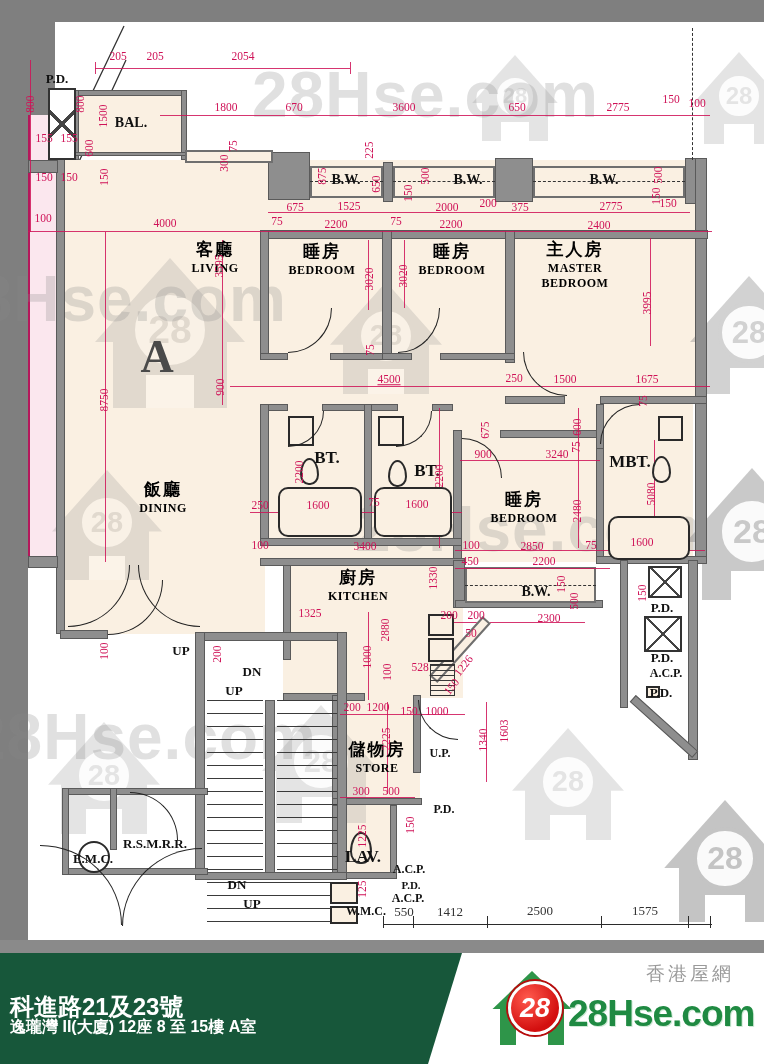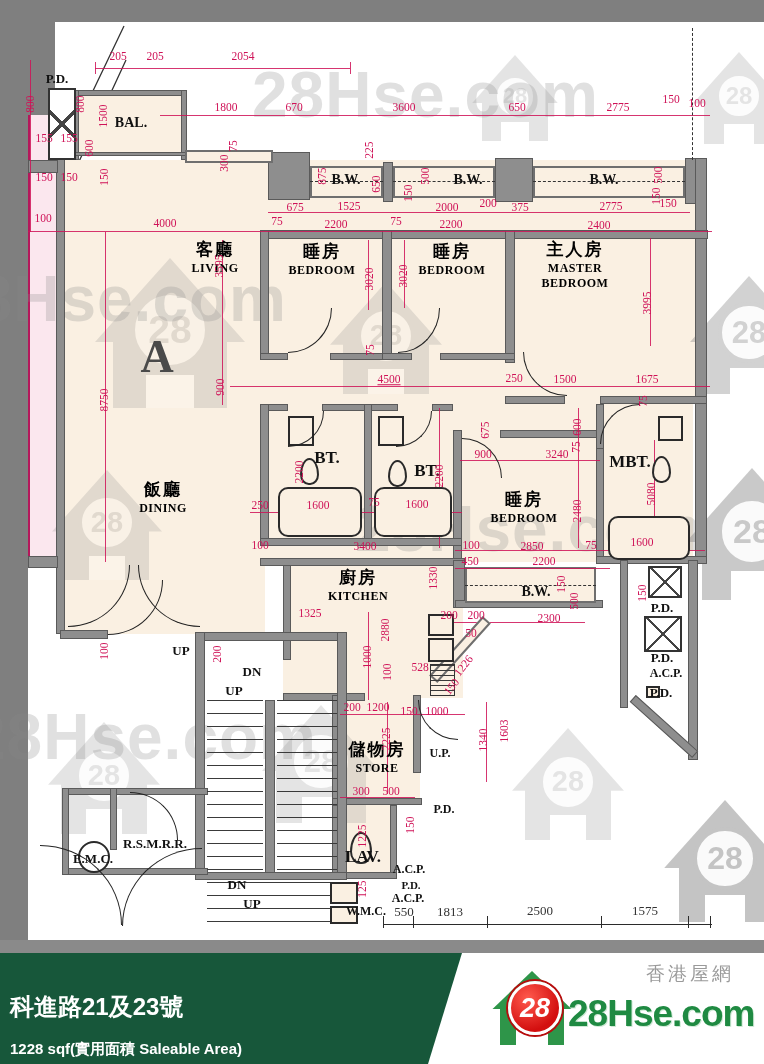--- a/index.html
+++ b/index.html
@@ -476,32 +476,32 @@
       <div class="dim rot" style="left: 387px; top: 739px;">2225</div>
       <div class="dim rot" style="left: 484px; top: 740px;">1340</div>
       <div class="dim rot" style="left: 505px; top: 731px;">1603</div>
       <div class="dim" style="left: 361px; top: 792px;">300</div>
       <div class="dim" style="left: 391px; top: 792px;">500</div>
       <div class="dim rot" style="left: 363px; top: 836px;">1225</div>
       <div class="dim rot" style="left: 411px; top: 825px;">150</div>
       <div class="dim rot" style="left: 363px; top: 889px;">125</div>
       <div class="dim rot" style="left: 643px; top: 593px;">150</div>
       <div class="dim k" style="left: 404px; top: 911px;">550</div>
-      <div class="dim k" style="left: 450px; top: 911px;">1813</div>
+      <div class="dim k" style="left: 450px; top: 911px;">1412</div>
       <div class="dim k" style="left: 540px; top: 910px;">2500</div>
       <div class="dim k" style="left: 645px; top: 910px;">1575</div>
     </div>
 
   <div class="unitA" style="left:157px;top:356px">A</div>
 
   <div id="footer-strip"></div>
   <div id="footer">
     <div id="footer-green">
       <div class="ft2">科進路21及23號</div>
-      <div class="ft4">1228 sqf(實用面積 Saleable Area)</div>
+      <div class="ft3">逸瓏灣 II(大廈) 12座 8 至 15樓 A室</div>
     </div>
     <div id="logo-house">
       <div class="roof"></div>
         <div class="body"></div>
         <div class="notch"></div>
     </div>
     <div id="logo-badge">28</div>
     <div id="logo-word">28Hse.com</div>
     <div id="logo-site">香港屋網</div>
   </div>

